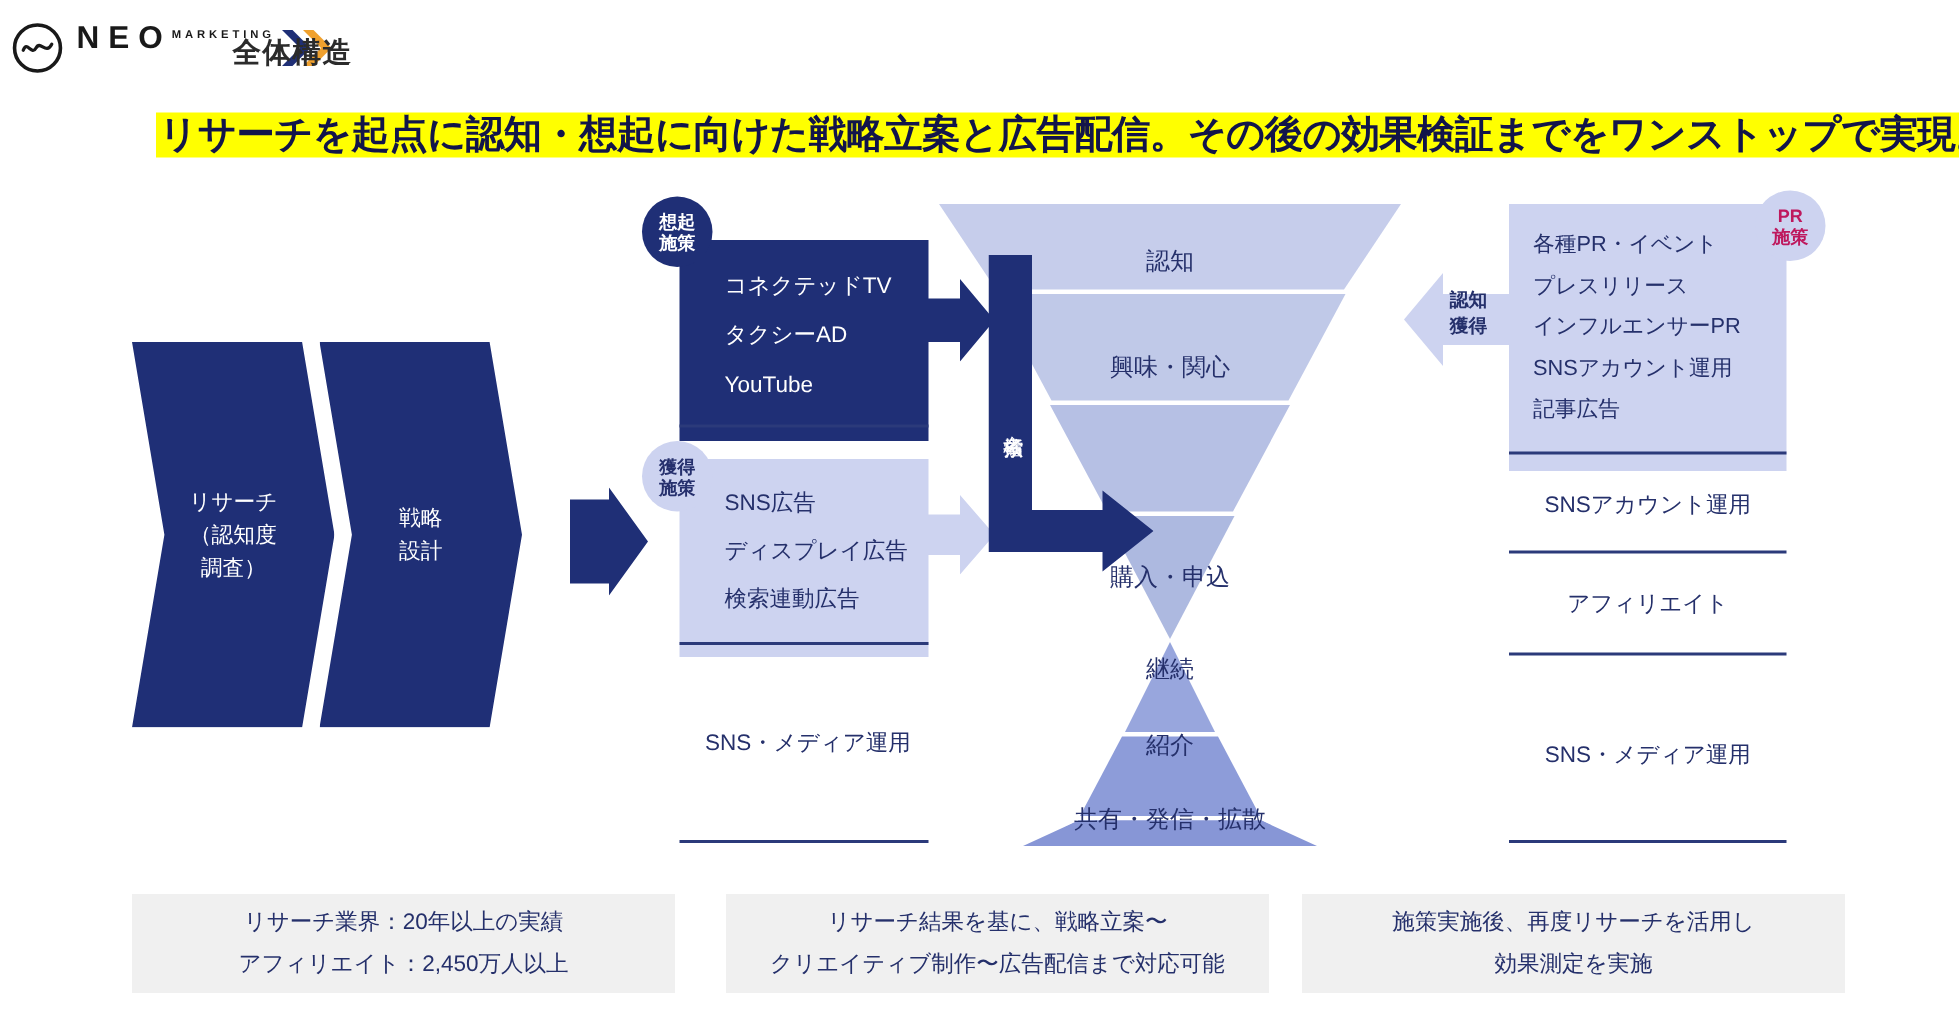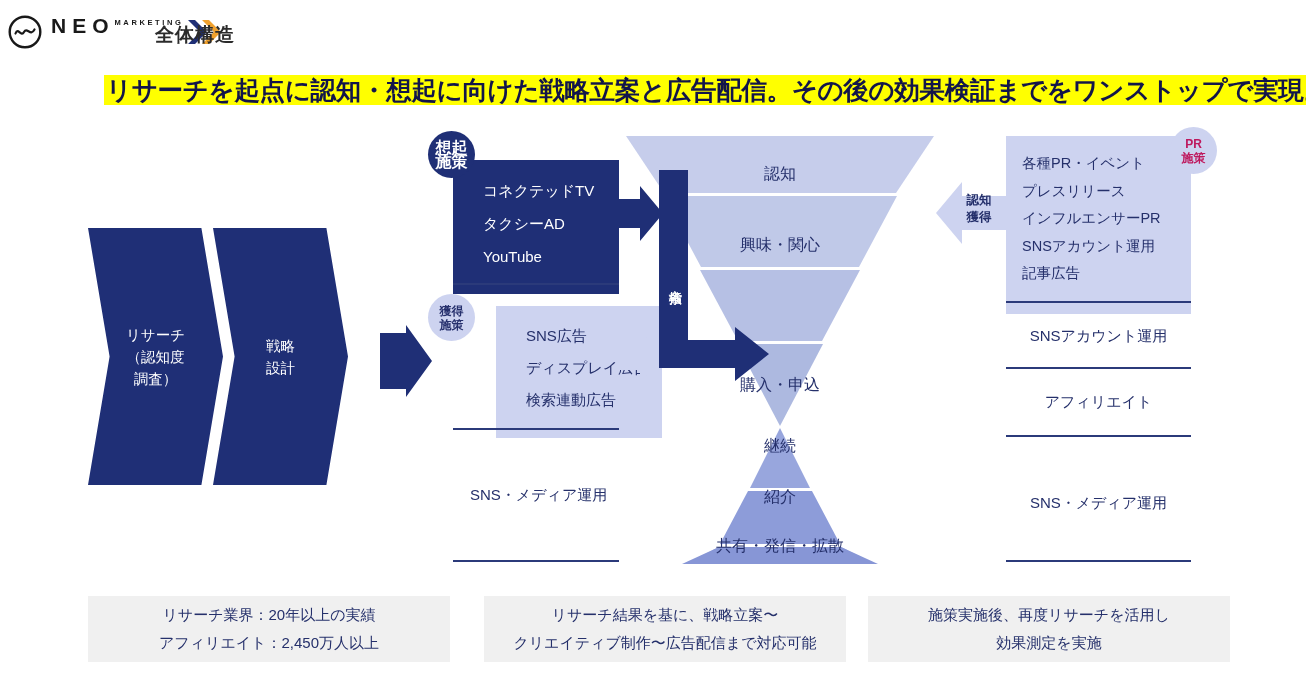--- a/index.html
+++ b/index.html
@@ -51,29 +51,29 @@
 
   
   #arrow-main{left:380px;top:325px;width:52px;height:72px;}
 
   
   .badge{
     border-radius:50%;
     display:flex;align-items:center;justify-content:center;
     text-align:center;font-weight:bold;line-height:14px;
   }
-  #badge-souki{left:428px;top:131px;width:47px;height:47px;background:#1f2f76;color:#fff;font-size:16px;}
+  #badge-souki{left:428px;top:131px;width:47px;height:47px;background:#1f2f76;color:#fff;font-size:12px;}
   #badge-kakutoku{left:428px;top:294px;width:47px;height:47px;background:#cdd3f0;color:#26306d;font-size:12px;}
   #badge-pr{left:1170px;top:127px;width:47px;height:47px;background:#cdd3f0;color:#be185d;font-size:12px;}
 
   
   .mbox{padding:14px 0 14px 0;}
   #box-souki{left:453px;top:160px;width:166px;height:106px;background:#1f2f76;}
   #box-souki .line{color:#ffffff;font-size:15px;line-height:33px;padding-left:30px;}
-  #box-kakutoku{left:453px;top:306px;width:166px;height:104px;background:#cdd3f0;margin-left:43px;}
+  #box-kakutoku{left:453px;top:306px;width:166px;height:104px;background:#cdd3f0;}
   #box-kakutoku .line{color:#25306b;font-size:15px;line-height:32px;padding-left:30px;}
   #box-pr{left:1006px;top:136px;width:185px;height:150px;background:#cdd3f0;}
   #box-pr .line{color:#25306b;font-size:14.5px;line-height:27.5px;padding-left:16px;}
 
   
   #arrow-souki{left:616px;top:186px;width:47px;height:55px;}
   #arrow-kakutoku{left:616px;top:330px;width:47px;height:53px;}
   #arrow-ninchi{left:936px;top:182px;width:72px;height:62px;}
   #arrow-ninchi-label{left:957px;top:192px;width:44px;height:40px;
      color:#25306b;font-size:12.5px;font-weight:bold;line-height:17px;text-align:center;}

